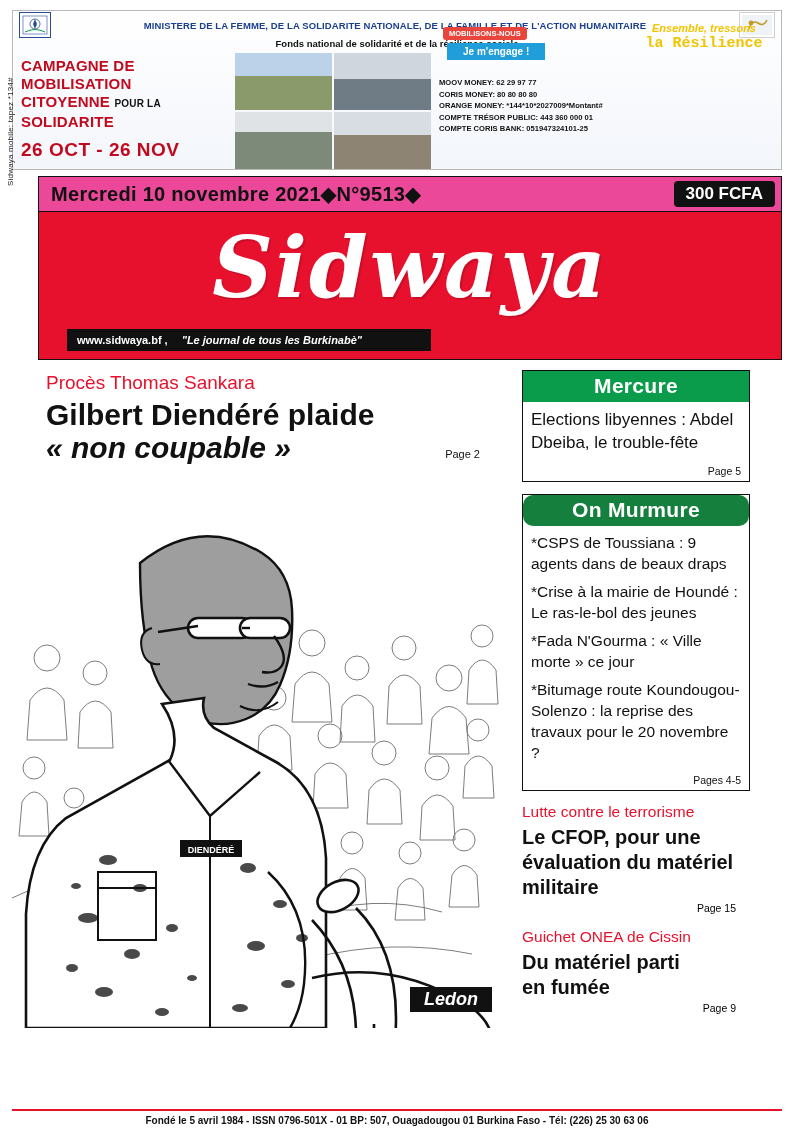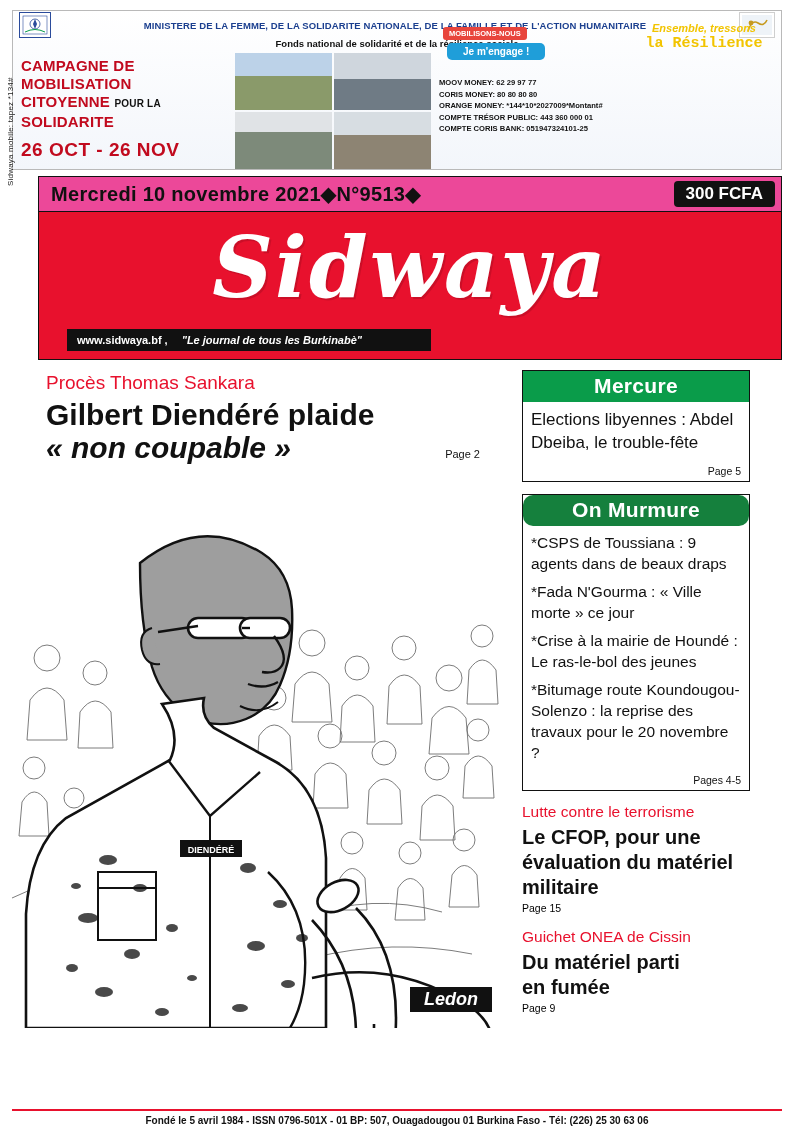--- a/index.html
+++ b/index.html
@@ -146,21 +146,21 @@
   }
   .engage {
     position: absolute;
     left: 14px;
     top: -8px;
     background: #1f9ed9;
     color: #fff;
     font-size: 10px;
     font-weight: bold;
     padding: 3px 16px;
-    border-radius: 5px;
+    border-radius: 0;
   }
   .ad-payinfo {
     position: absolute;
     left: 6px;
     top: 26px;
     font-size: 7.6px;
     font-weight: bold;
     line-height: 11.5px;
     color: #111;
   }
@@ -370,20 +370,21 @@
     margin: 4px 0 4px 0;
   }
   .rb-head {
     font-size: 20px;
     font-weight: bold;
     line-height: 25px;
     color: #111;
   }
   .rb-page {
     font-size: 10.5px;
+    text-align: right;
     margin-top: 2px;
     padding-right: 14px;
   }
   .sep-space { height: 10px; }
 
   
   .footer {
     position: absolute;
     left: 12px;
     right: 12px;
@@ -607,22 +608,22 @@
         <div class="box-inner">
           <div class="box-item large">Elections libyennes : Abdel Dbeiba, le trouble-fête</div>
         </div>
         <div class="box-page">Page 5</div>
       </div>
 
       <div class="box">
         <div class="box-title red">On Murmure</div>
         <div class="box-inner">
           <div class="box-item">*CSPS de Toussiana : 9 agents dans de beaux draps</div>
+          <div class="box-item">*Crise à la mairie de Houndé : Le ras-le-bol des jeunes</div>
           <div class="box-item">*Fada N'Gourma : « Ville morte » ce jour</div>
-          <div class="box-item">*Crise à la mairie de Houndé : Le ras-le-bol des jeunes</div>
           <div class="box-item">*Bitumage route Koundougou-Solenzo : la reprise des travaux pour le 20 novembre ?</div>
         </div>
         <div class="box-page">Pages 4-5</div>
       </div>
 
       <div>
         <div class="rb-kicker">Lutte contre le terrorisme</div>
         <div class="rb-head">Le CFOP, pour une évaluation du matériel militaire</div>
         <div class="rb-page">Page 15</div>
       </div>

